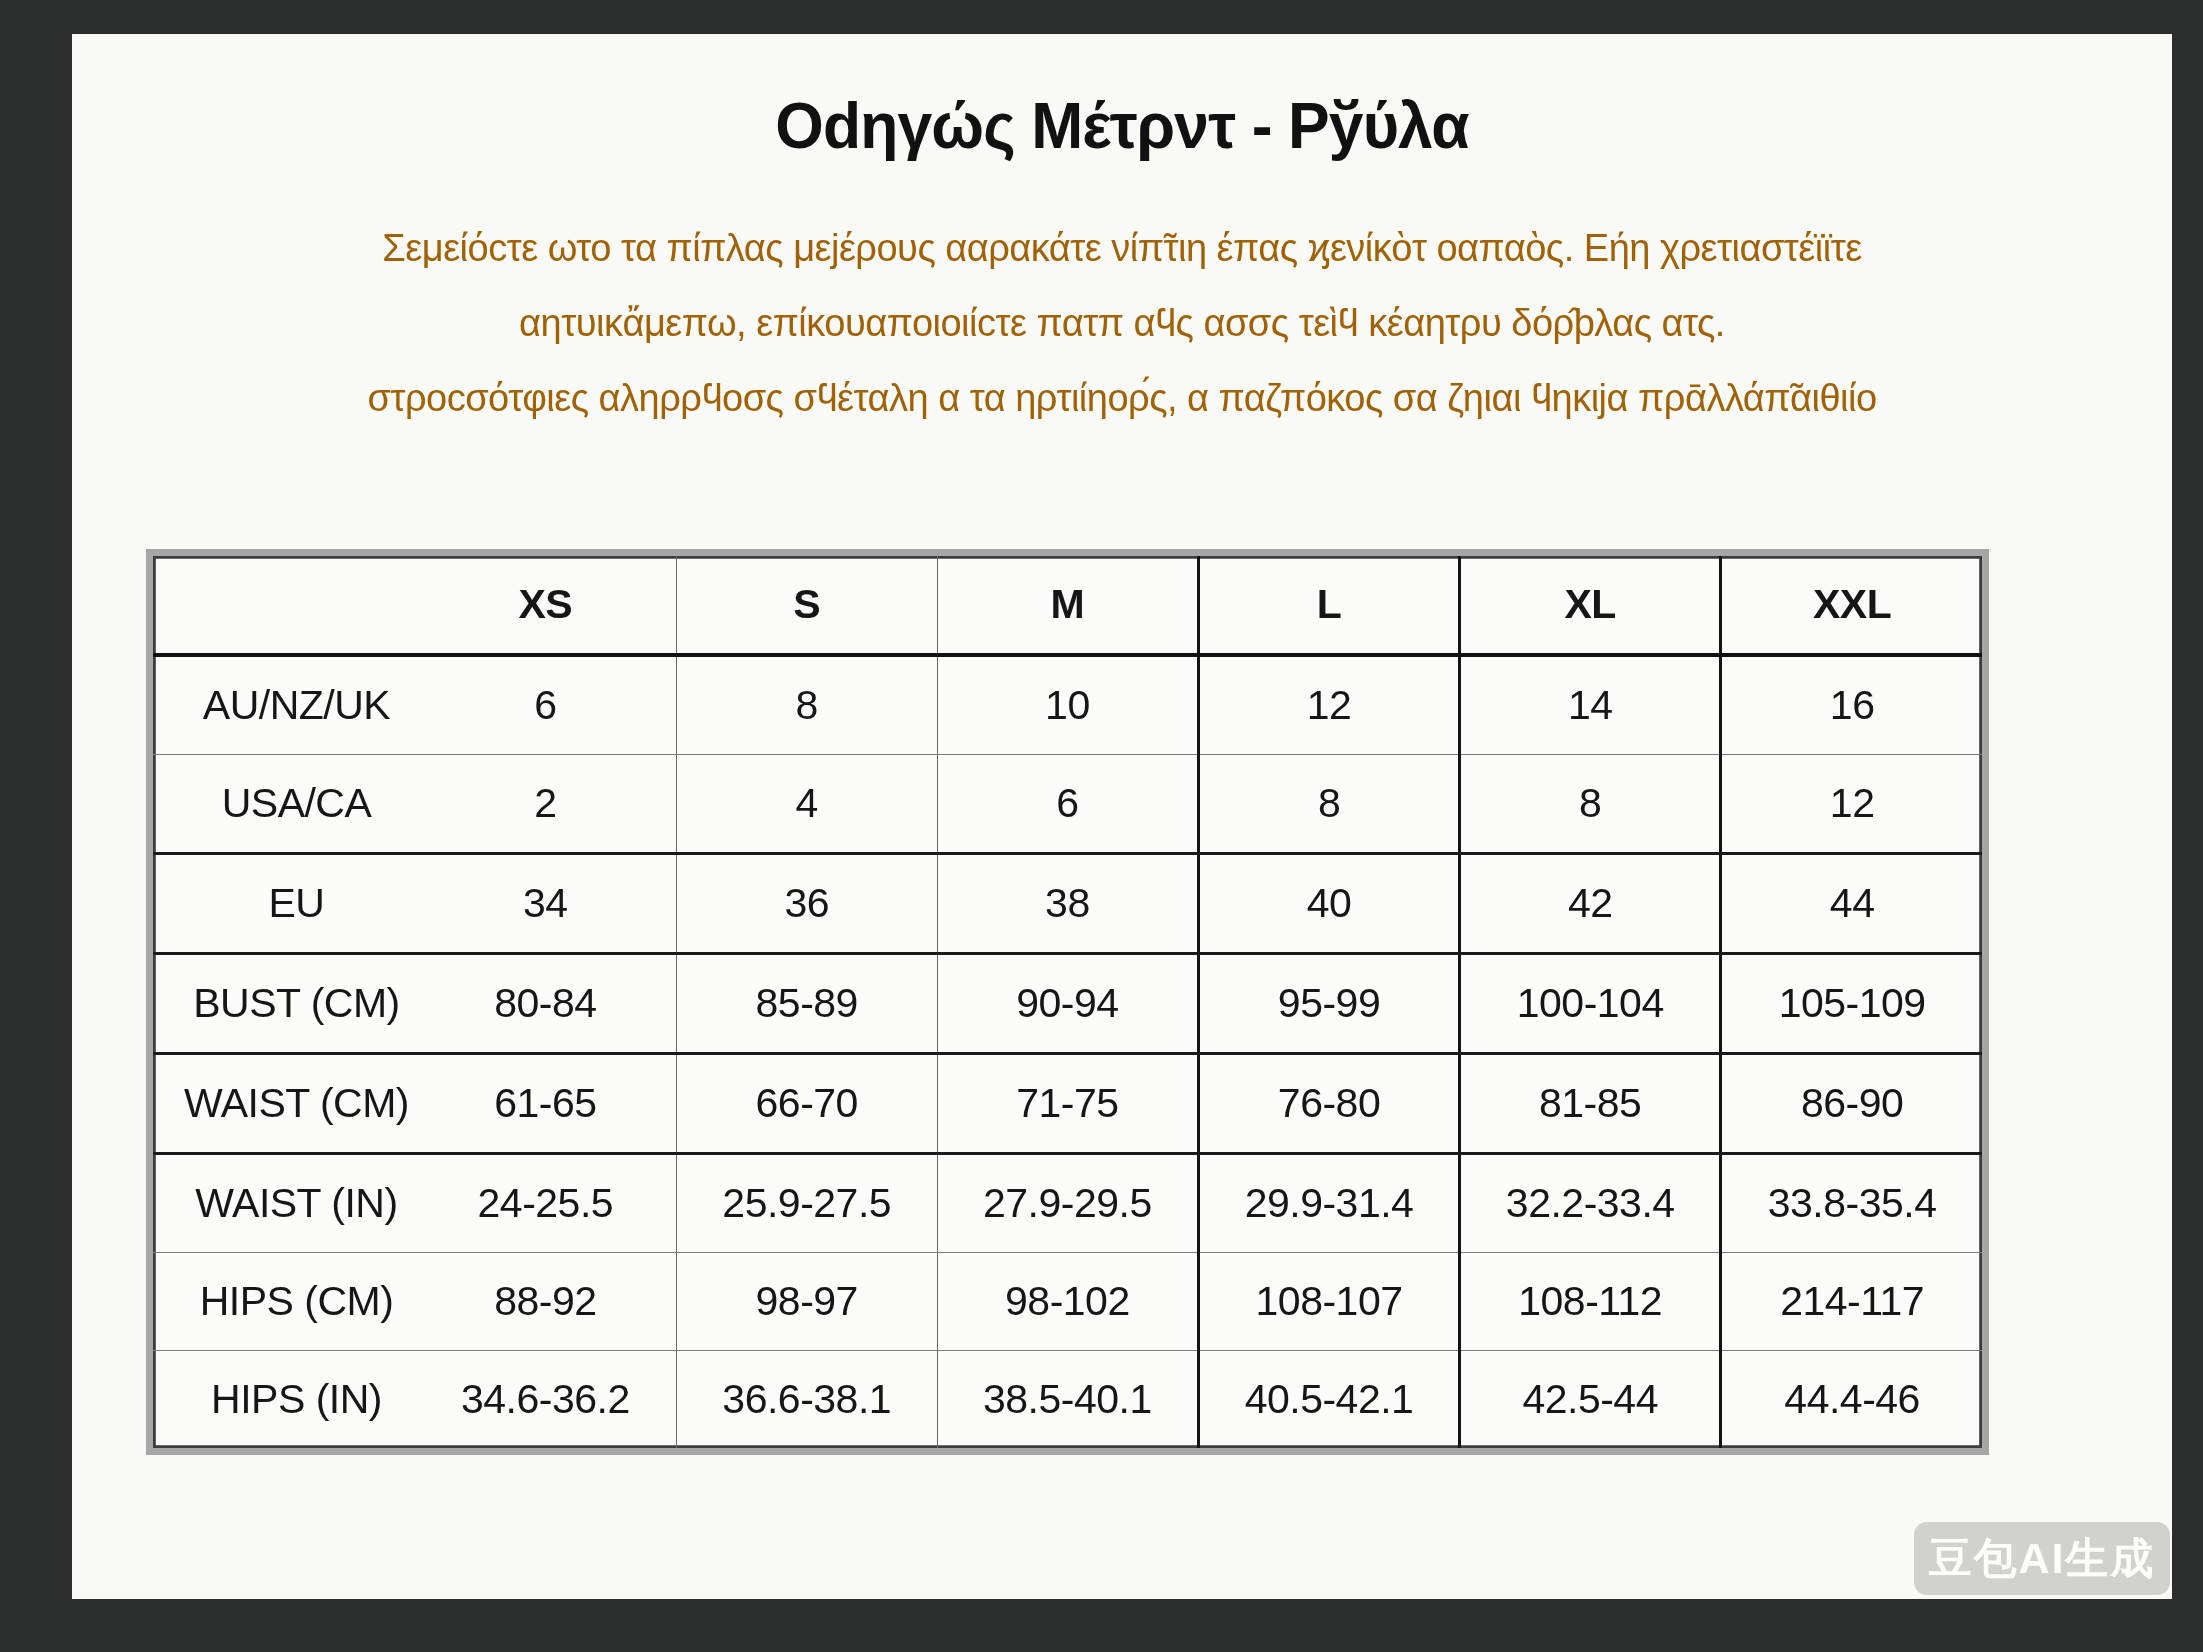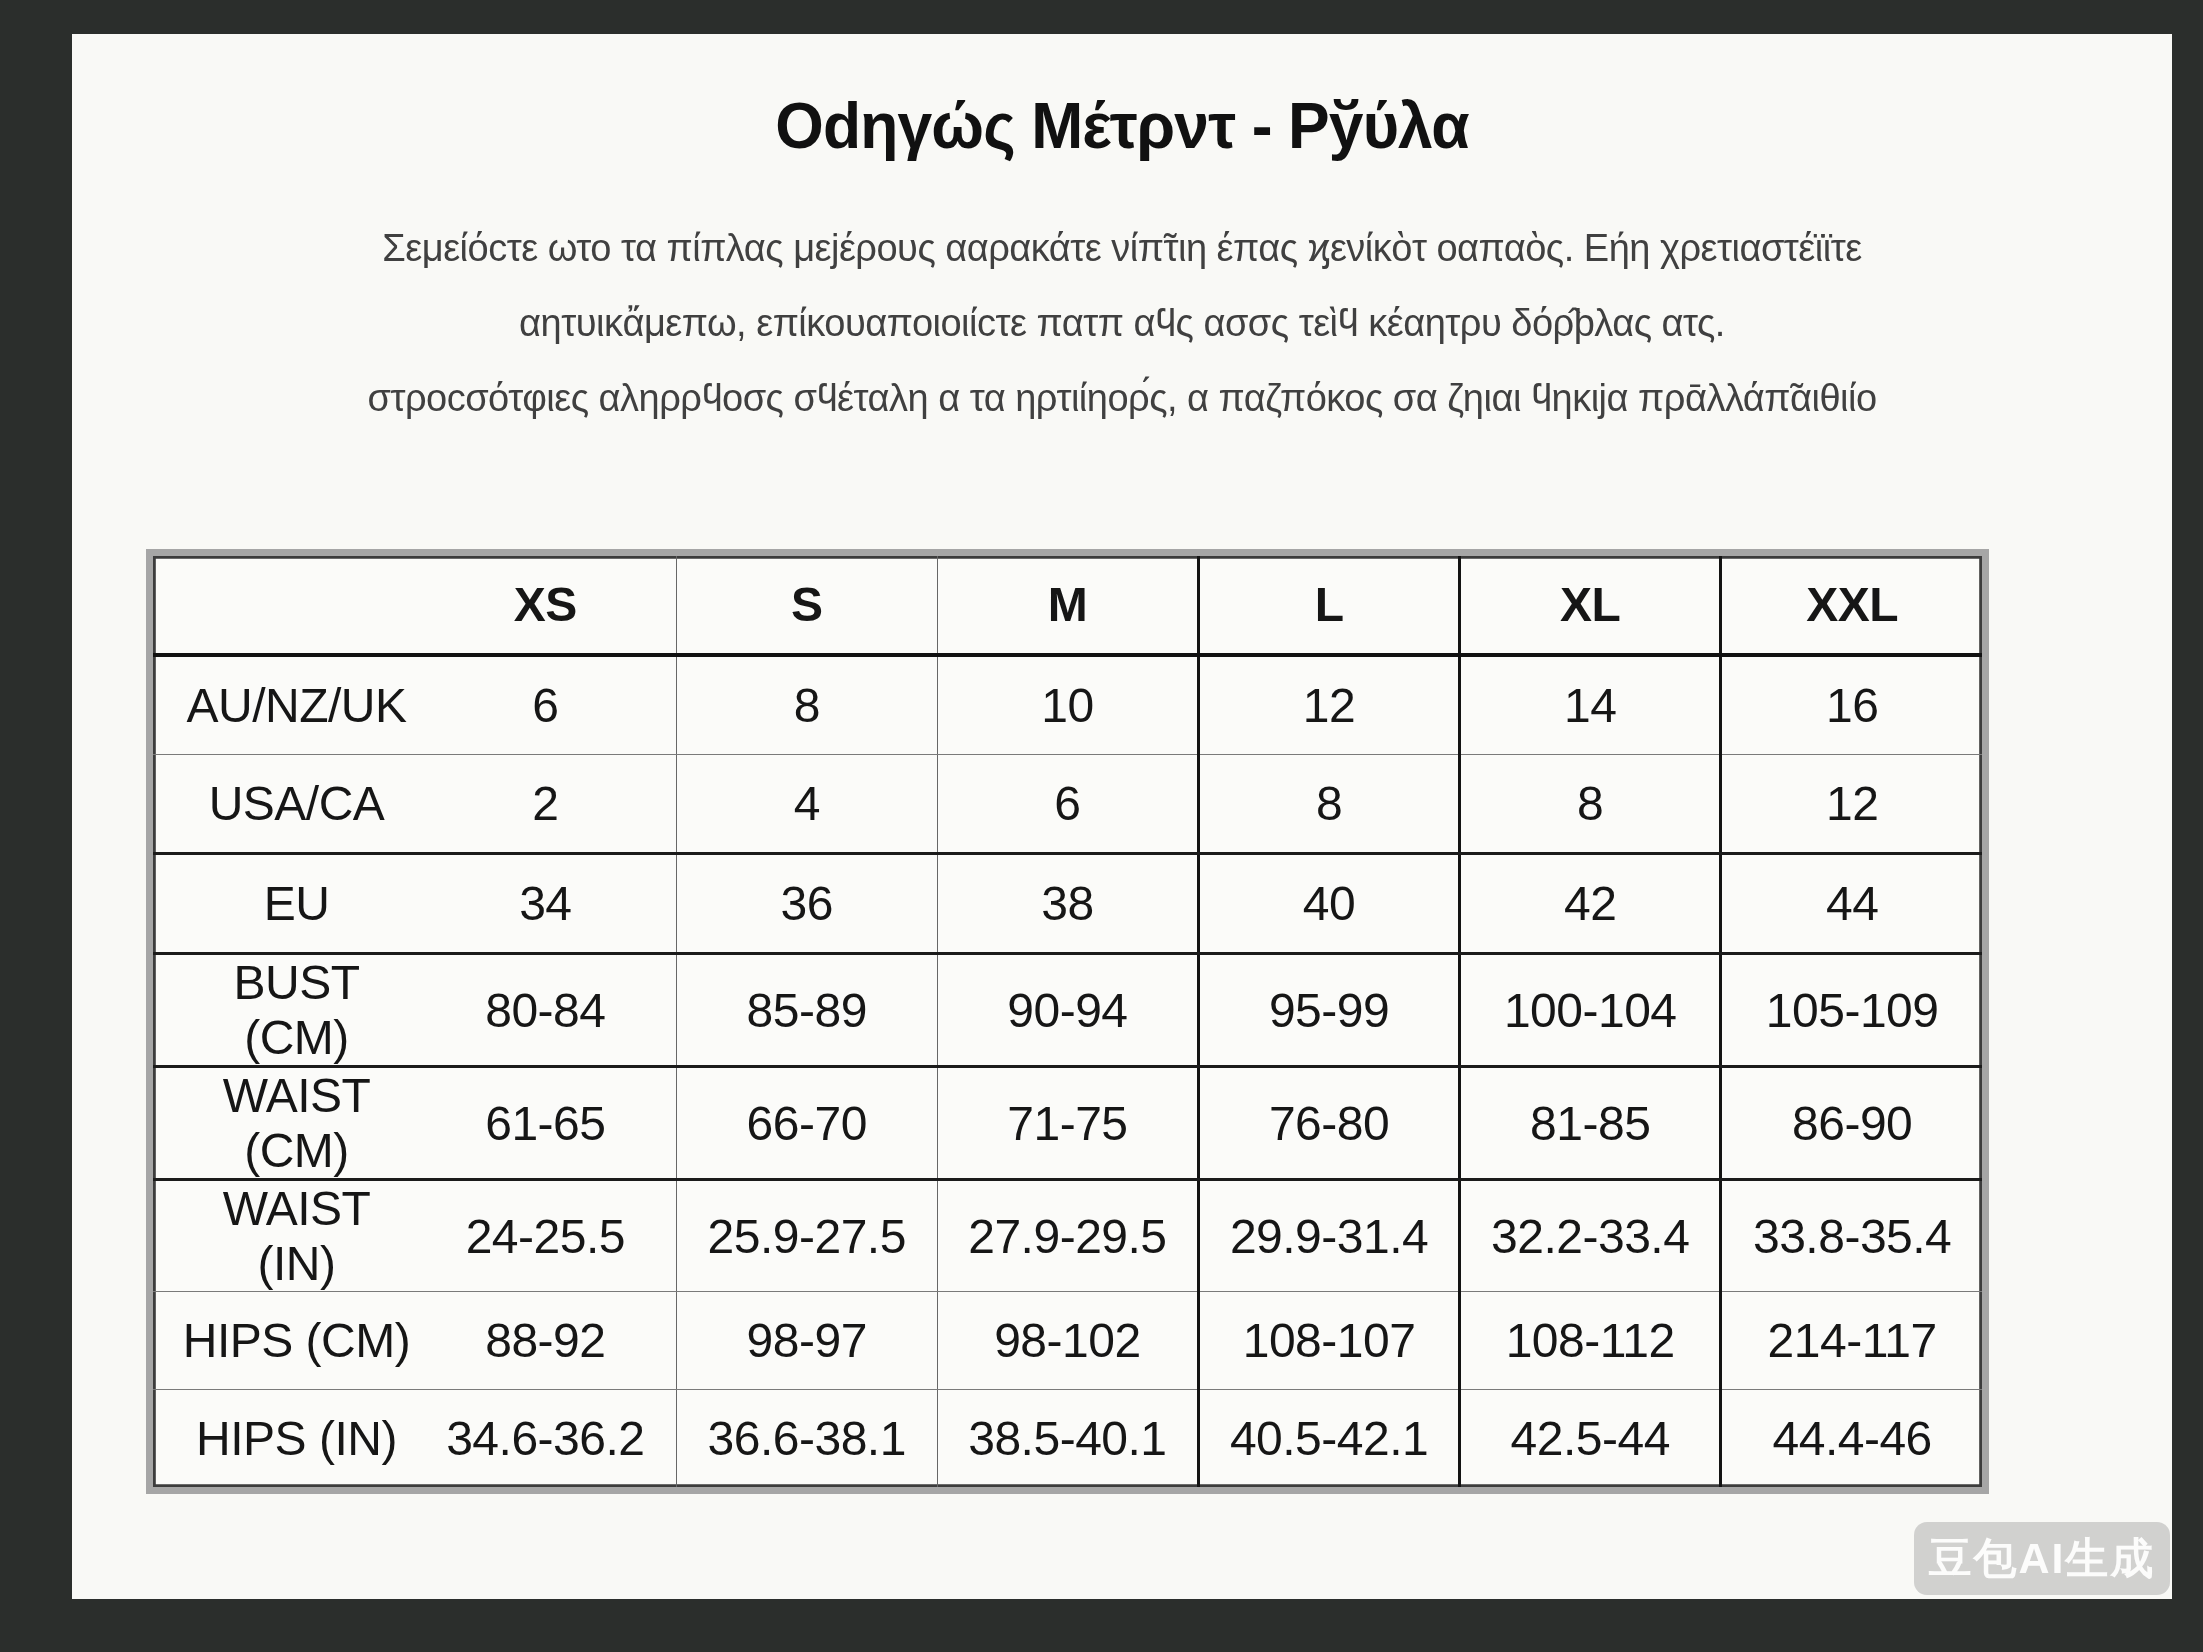--- a/index.html
+++ b/index.html
@@ -34,36 +34,36 @@
     color: #111;
     transform: scaleX(0.96);
   }
   .intro {
     margin: 48px auto 0 auto;
     width: 1976px;
     text-align: center;
     font-size: 38px;
     line-height: 75px;
     letter-spacing: -0.5px;
-    color: #404040;
+    color: #a16207;
   }
   .table-frame {
     position: absolute;
     left: 74px;
     top: 515px;
     width: 1829px;
     border: 7.5px solid #a6a6a6;
     box-shadow: inset 0 0 0 2.8px #3c3c3c;
     background: #fbfbf9;
   }
   table.size-table {
     border-collapse: collapse;
     table-layout: fixed;
     width: 100%;
-    font-size: 48px;
+    font-size: 41px;
     letter-spacing: -0.5px;
   }
   table.size-table col.c-label { width: 262px; }
   table.size-table th,
   table.size-table td {
     height: 97px;
     text-align: center;
     vertical-align: middle;
     padding: 0;
     background: transparent;

